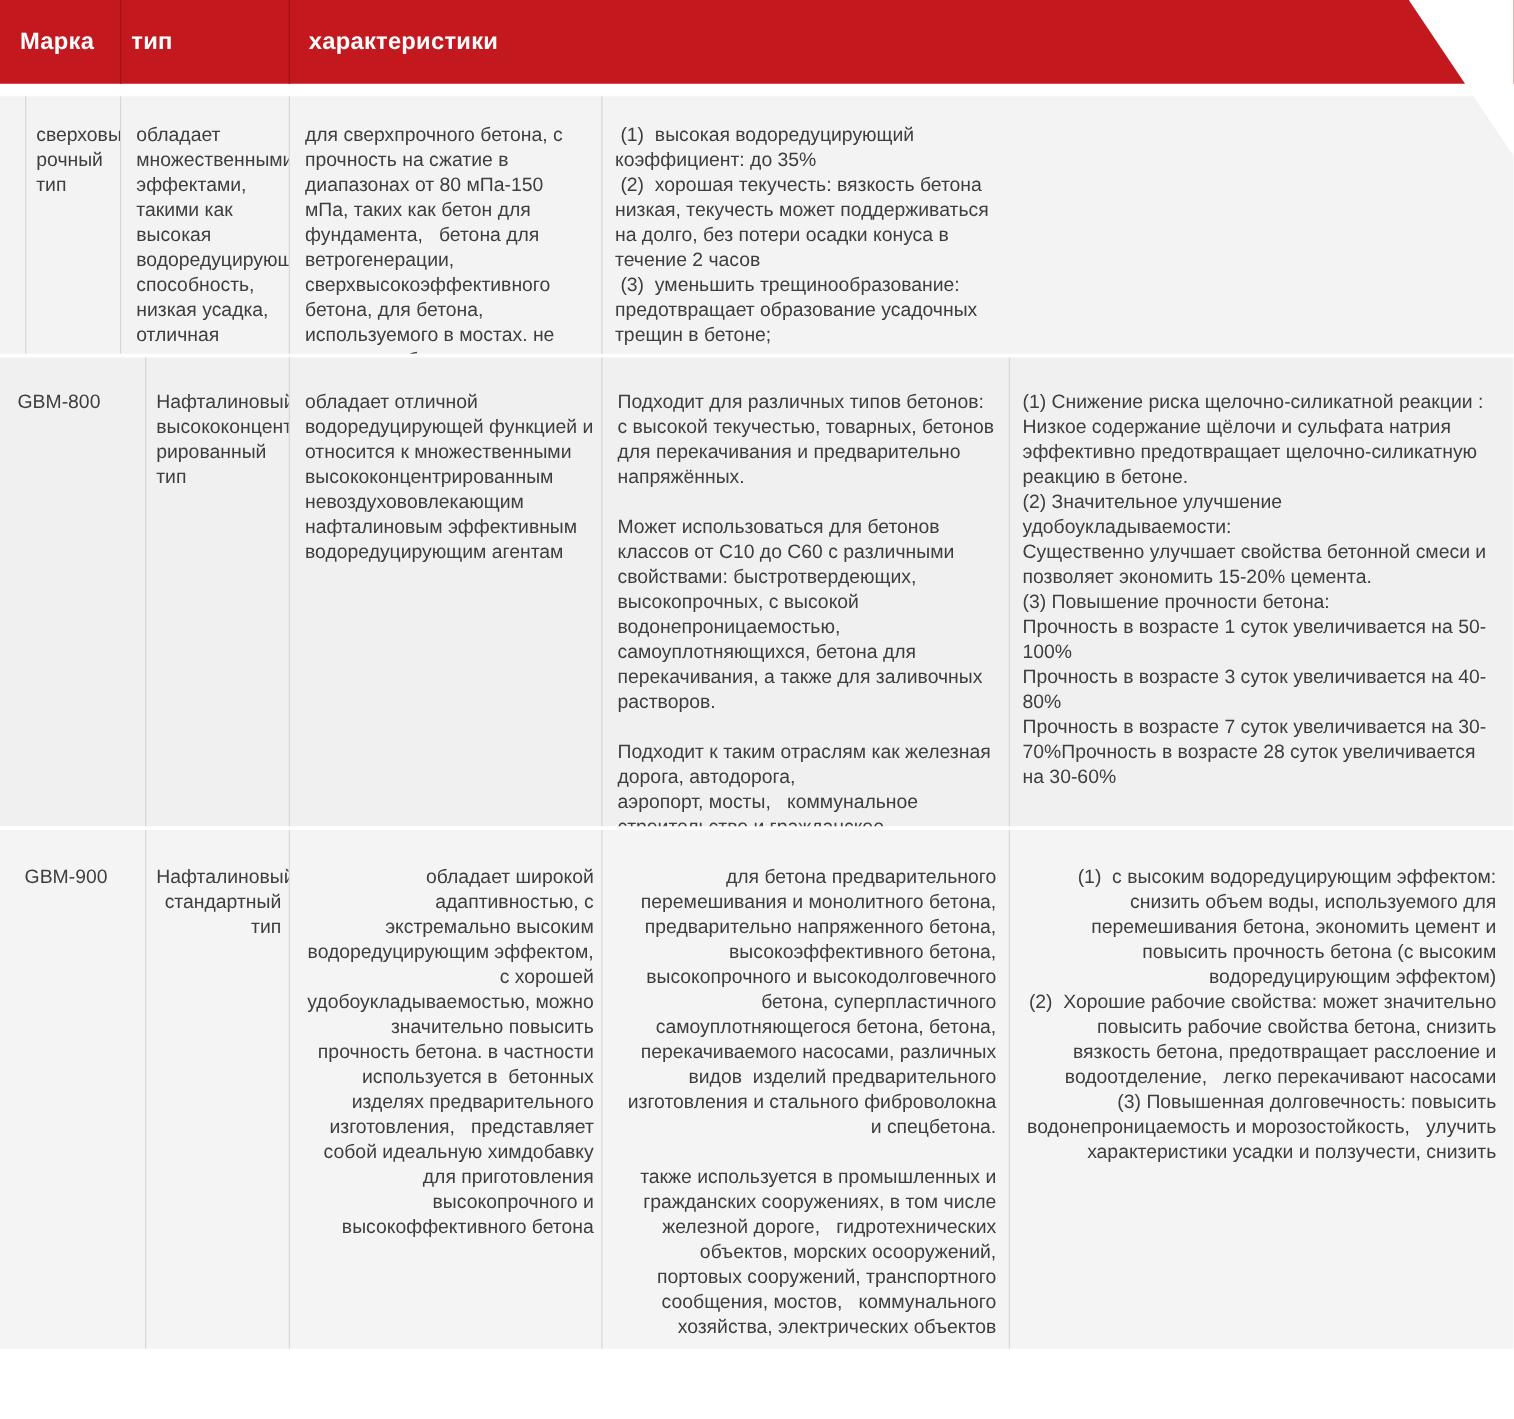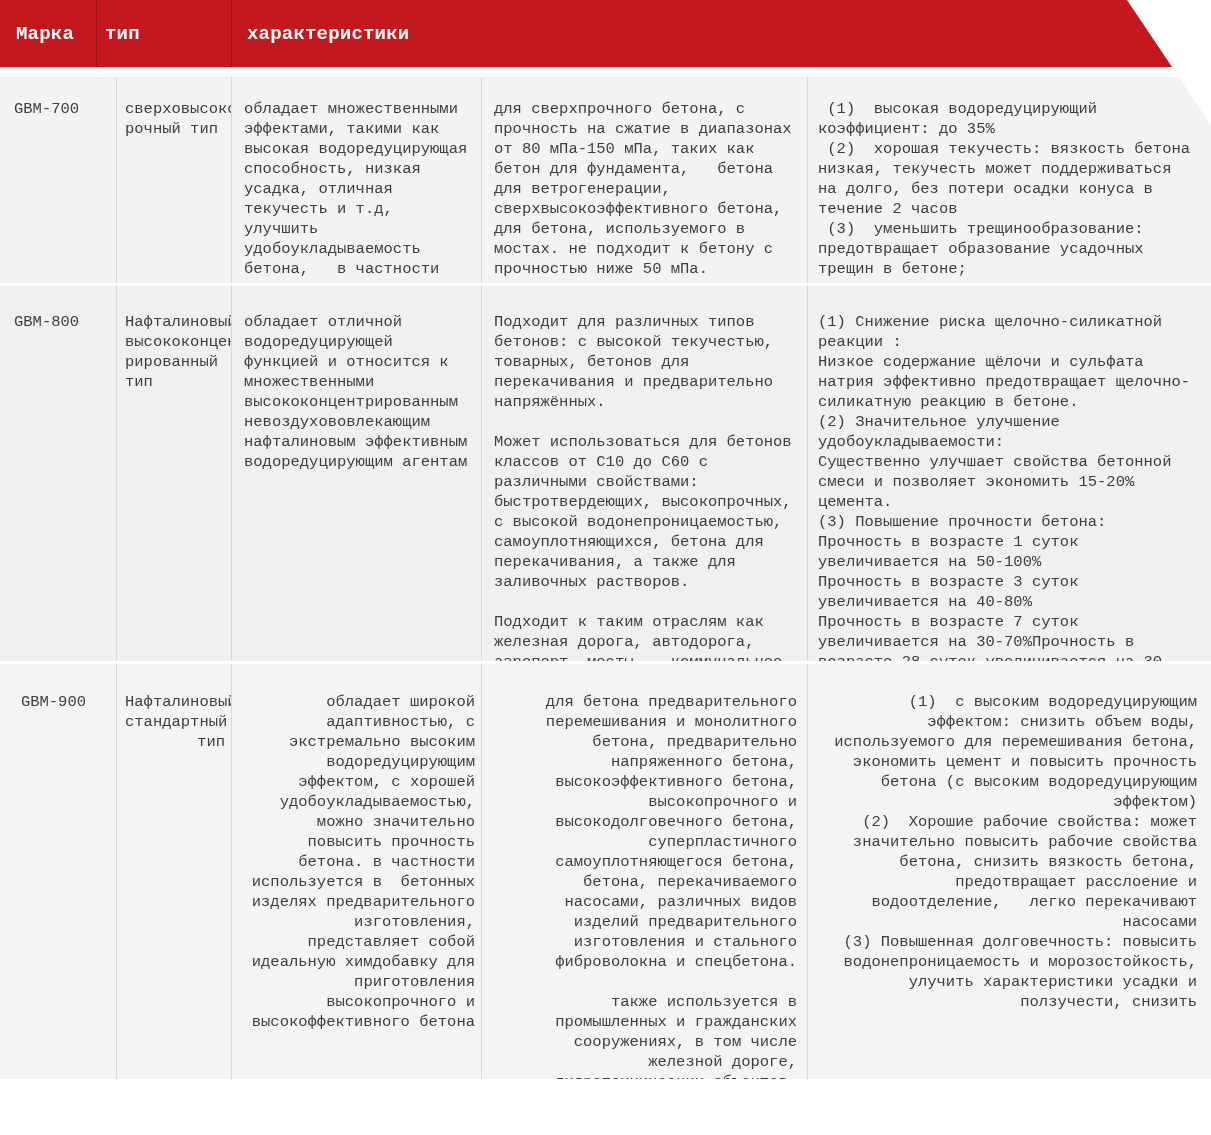--- a/index.html
+++ b/index.html
@@ -11,21 +11,21 @@
     --row3-bg:#f4f4f5;
     --cell-divider:#d8d8d9;
     --body-text:#3e3e3e;
   }
   html,body{margin:0;padding:0;background:#ffffff;}
   .page{
     position:relative;
     width:1211px;height:1135px;
     background:#ffffff;
     overflow:hidden;
-    font-family:Liberation Mono, monospace;
+    font-family:Liberation Sans, sans-serif;
   }
   .thead{
     display:grid;
     grid-template-columns:96px 135px 250px 326px 404px;
     height:67px;
     background:var(--header-bg);
     color:var(--header-text);
     margin-bottom:10px;
   }
   .hcell{
@@ -76,21 +76,20 @@
 
 <div class="page">
 
   <div class="thead">
     <div class="hcell c1">Марка</div>
     <div class="hcell c2">тип</div>
     <div class="hcell c5">характеристики</div>
   </div>
 
   <div class="row row1">
-    <div class="cell c1">GBM-700</div>
     <div class="cell c2">сверховысокоп
 рочный тип</div>
     <div class="cell c3">обладает множественными эффектами, такими как высокая водоредуцирующая способность, низкая усадка, отличная текучесть и т.д, улучшить удобоукладываемость бетона,   в частности вязкость, снизить вероятность</div>
     <div class="cell c4">для сверхпрочного бетона, с прочность на сжатие в диапазонах от 80 мПа-150 мПа, таких как бетон для фундамента,   бетона для ветрогенерации, сверхвысокоэффективного бетона, для бетона, используемого в мостах. не подходит к бетону с прочностью ниже 50 мПа.</div>
     <div class="cell c5"> (1)  высокая водоредуцирующий коэффициент: до 35%
  (2)  хорошая текучесть: вязкость бетона низкая, текучесть может поддерживаться на долго, без потери осадки конуса в течение 2 часов
  (3)  уменьшить трещинообразование: предотвращает образование усадочных трещин в бетоне;</div>
   </div>
 
   <div class="row row2">

